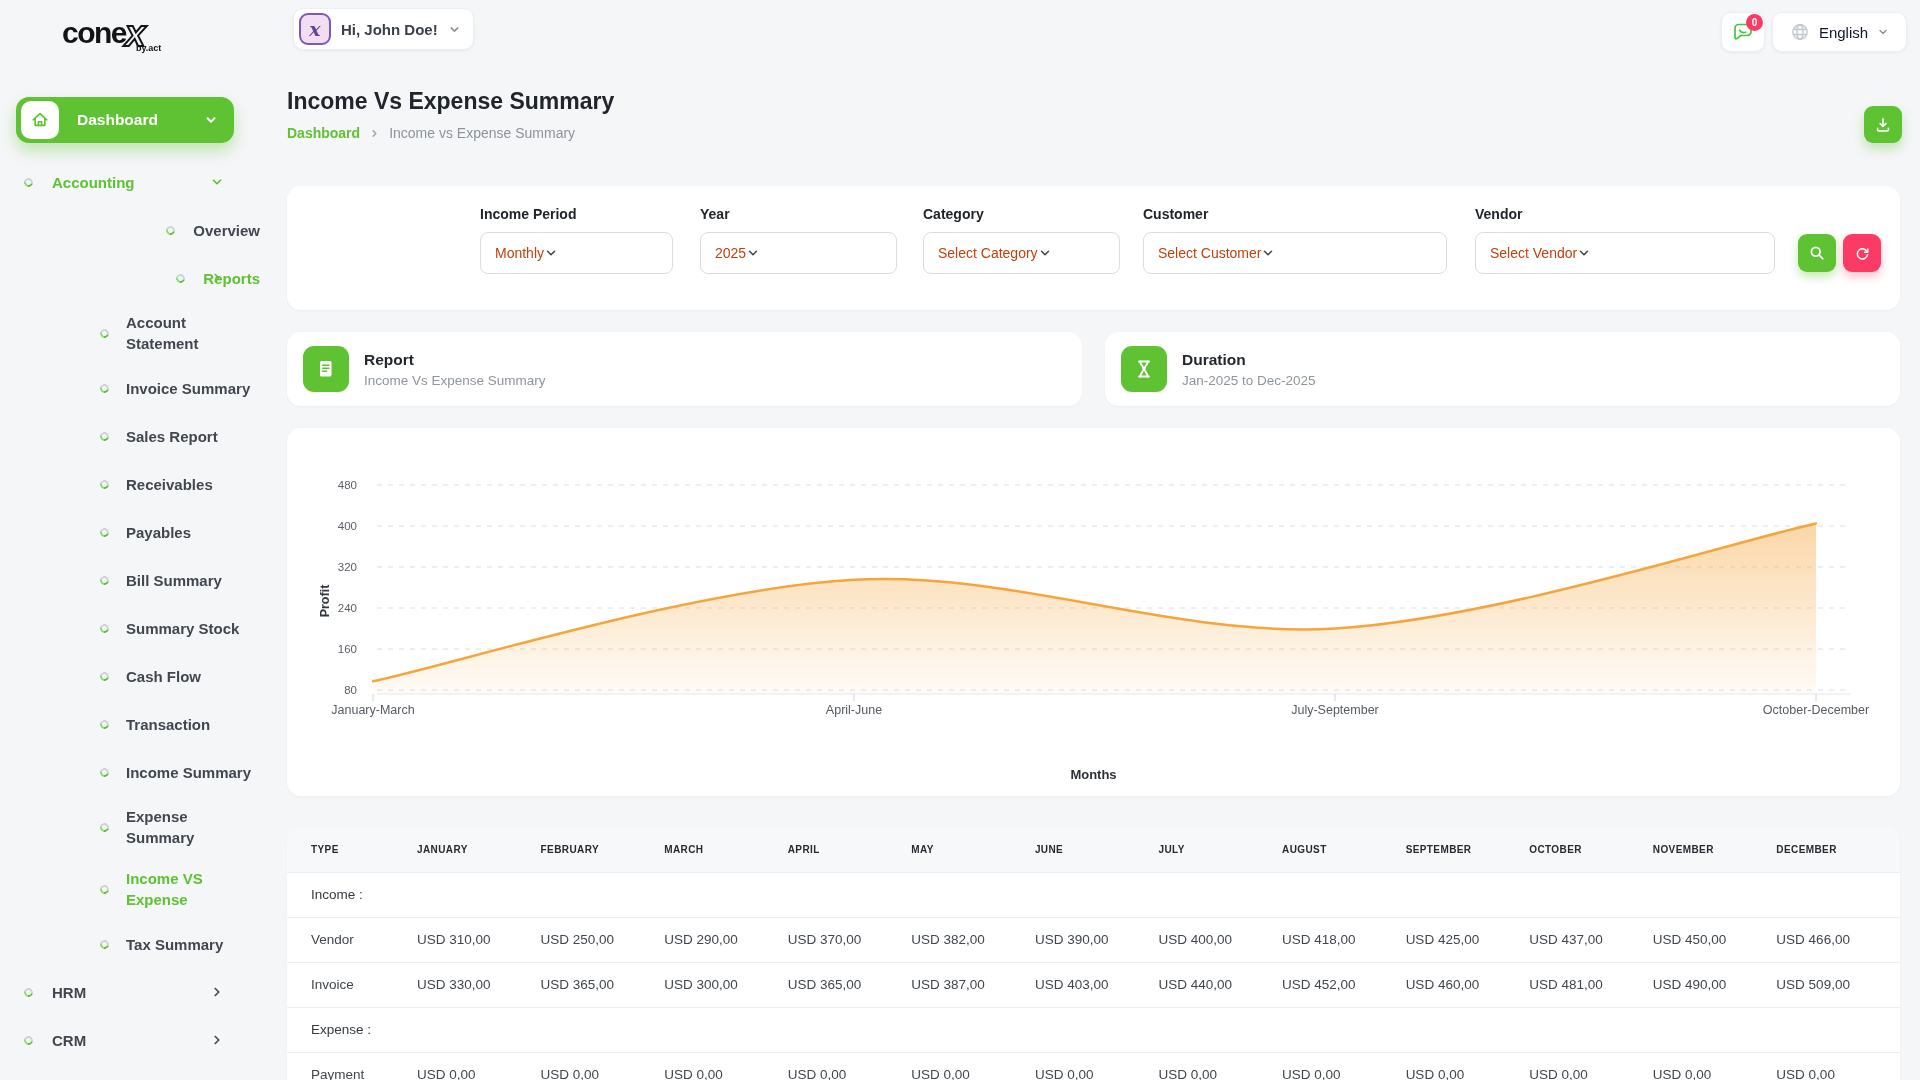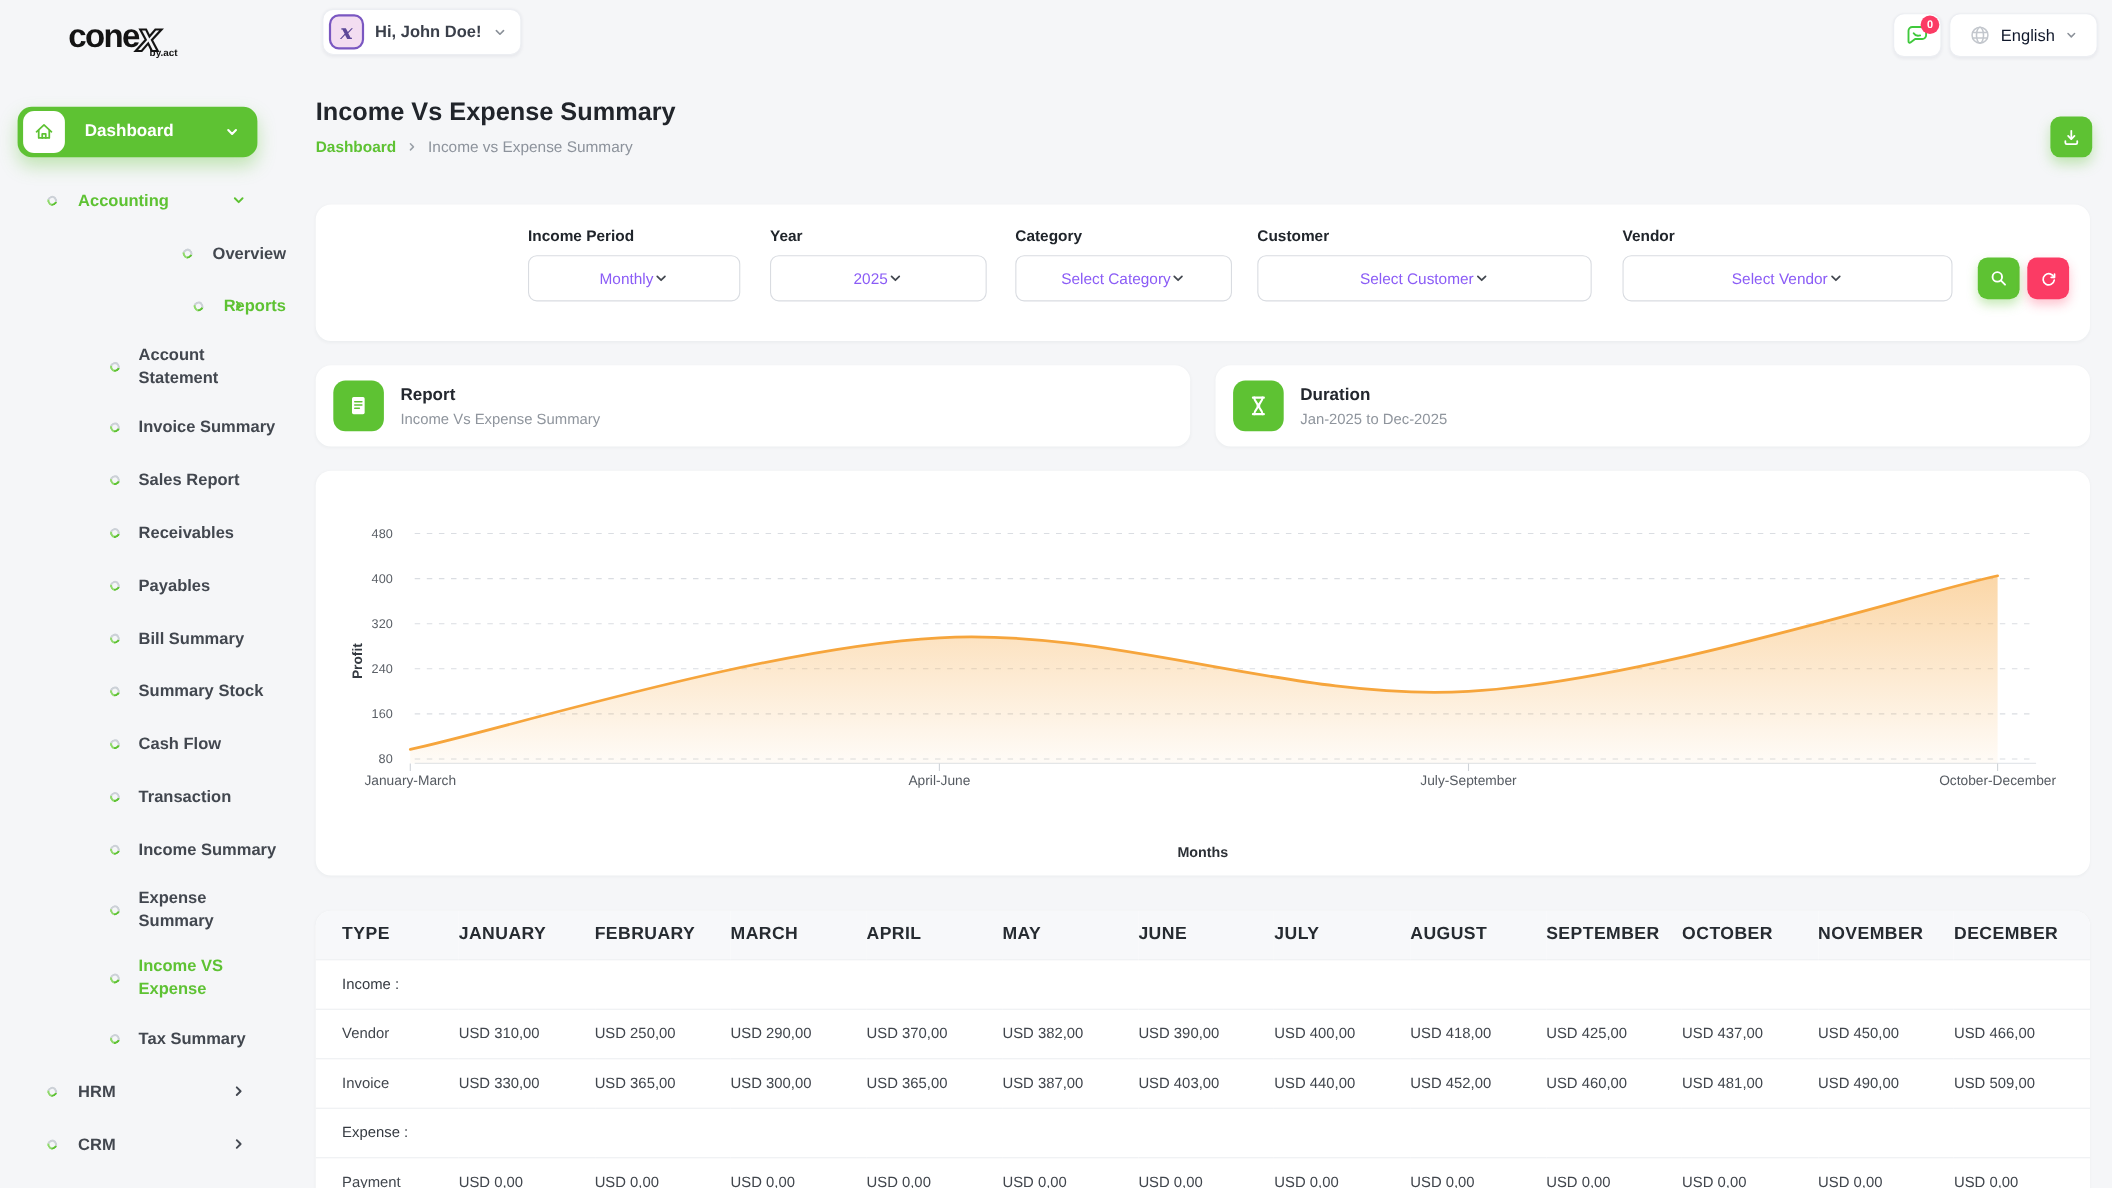--- a/index.html
+++ b/index.html
@@ -47,21 +47,21 @@
   .dash-label { color:#fff; font-weight:700; font-size:15.5px; margin-left:18px; }
   .dash-btn .chev-white { position:absolute; right:16px; color:#fff; }
 
   .nav { position:absolute; left:0; top:158px; width:260px; }
   .nav-item { position:relative; display:flex; align-items:center; min-height:48px;
     padding:3px 0; cursor:pointer; }
   .nav-item .bullet { width:9px; height:9px; border-radius:50%;
     border:2px solid #ccd1d7; border-bottom-color:#5ec233; border-left-color:#8fd96b;
     transform:rotate(-30deg); flex:0 0 auto; }
   .nav-label { font-size:15px; font-weight:600; color:#42474f; line-height:21px; }
-  .lvl1 { padding-left:43px; } .lvl1 .nav-label { margin-left:19px; }
+  .lvl1 { padding-left:24px; } .lvl1 .nav-label { margin-left:19px; }
   .lvl2 { padding-left:63px;justify-content:flex-end; } .lvl2 .nav-label { margin-left:18px; }
   .lvl3 { padding-left:100px; } .lvl3 .nav-label { margin-left:17px; }
   .nav-item.active .nav-label { color:#5ec233; font-weight:700; }
   .nav-item.narrow { min-height:62px; }
   .nav-item.narrow .nav-label { max-width:100px; }
   .nav-item .chev { position:absolute; right:36px; color:#454a53; }
   .nav-item.active .chev { color:#5ec233; }
   .chev.right { transform:rotate(-90deg); }
 
   
@@ -73,22 +73,22 @@
   .btn-download { position:absolute; left:1864px; top:106px; width:38px; height:37px;
     background:#5ec233; border-radius:9px; display:flex; align-items:center; justify-content:center;
     box-shadow:0 6px 12px rgba(94,194,51,.35); cursor:pointer; }
 
   
   .card { position:absolute; background:#fff; border-radius:14px; box-shadow:0 1px 3px rgba(35,45,60,.04); }
   .filter-card { left:287px; top:186px; width:1613px; height:124px; }
   .fgroup { position:absolute; top:20px; }
   .flabel { font-size:14px; font-weight:700; color:#20252b; margin-bottom:10px; }
   .fselect { height:42px; border:1px solid #d9dce1; border-radius:8px; background:#fff;
-    display:flex; align-items:center; justify-content:center; padding:0 14px;
-    font-size:14px; color:#8b5cf6; cursor:pointer; }
+    display:flex; align-items:center; justify-content:flex-start; padding:0 14px;
+    font-size:14px; color:#c2410c; cursor:pointer; }
   .fselect .chev-sel { color:#42474f; }
   .fbtn { position:absolute; top:48px; width:38px; height:38px; border:none; border-radius:9px;
     display:flex; align-items:center; justify-content:center; cursor:pointer; }
   .btn-search { left:1511px; background:#5ec233; box-shadow:0 5px 10px rgba(94,194,51,.35); }
   .btn-refresh { left:1556px; background:#fb3b64; box-shadow:0 5px 10px rgba(251,59,100,.3); }
 
   .info-card { top:332px; height:74px; display:flex; align-items:center; padding-left:16px; gap:15px; }
   .info-report { left:287px; width:795px; }
   .info-duration { left:1105px; width:795px; }
   .info-icon { width:46px; height:46px; border-radius:11px; background:#5ec233;
@@ -98,21 +98,21 @@
 
   
   .chart-card { left:287px; top:428px; width:1613px; height:368px; }
   .chart-area { position:absolute; left:24px; top:28px; width:1565px; height:280px; }
   .months-label { position:absolute; left:0; right:0; bottom:14px; text-align:center;
     font-size:13px; font-weight:700; color:#2c3036; }
 
   
   .table-card { left:287px; top:828px; width:1613px; height:270px; border-radius:14px 14px 0 0; overflow:hidden; }
   table.report { width:100%; border-collapse:collapse; table-layout:fixed; }
-  table.report th { background:#f7f8fa; text-align:left; font-size:16px; font-weight:700;
+  table.report th { background:#f7f8fa; text-align:left; font-size:10px; font-weight:700;
     letter-spacing:.4px; color:#262b31; height:44px; text-transform:uppercase; }
   table.report th.first, table.report td.first { width:130px; padding-left:24px; }
   table.report td { font-size:13.5px; color:#41464d; height:45px; border-top:1px solid #edeff2; }
   table.report td.section { color:#353a41; }
 </style>
 </head>
 <body>
 
 <div class="logo">
   <span class="logo-main">cone</span><span class="logo-x">x</span>

